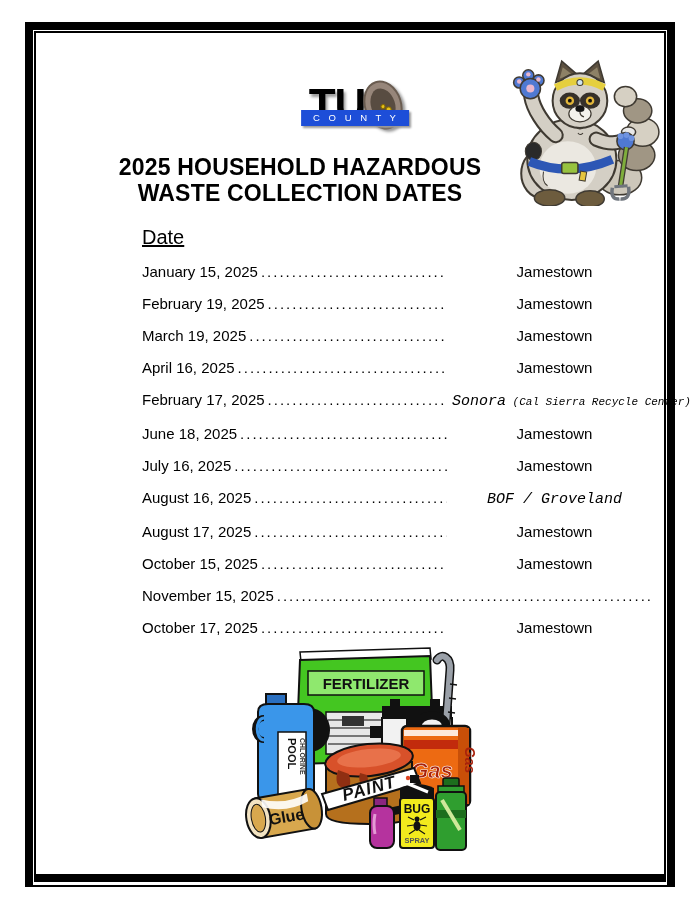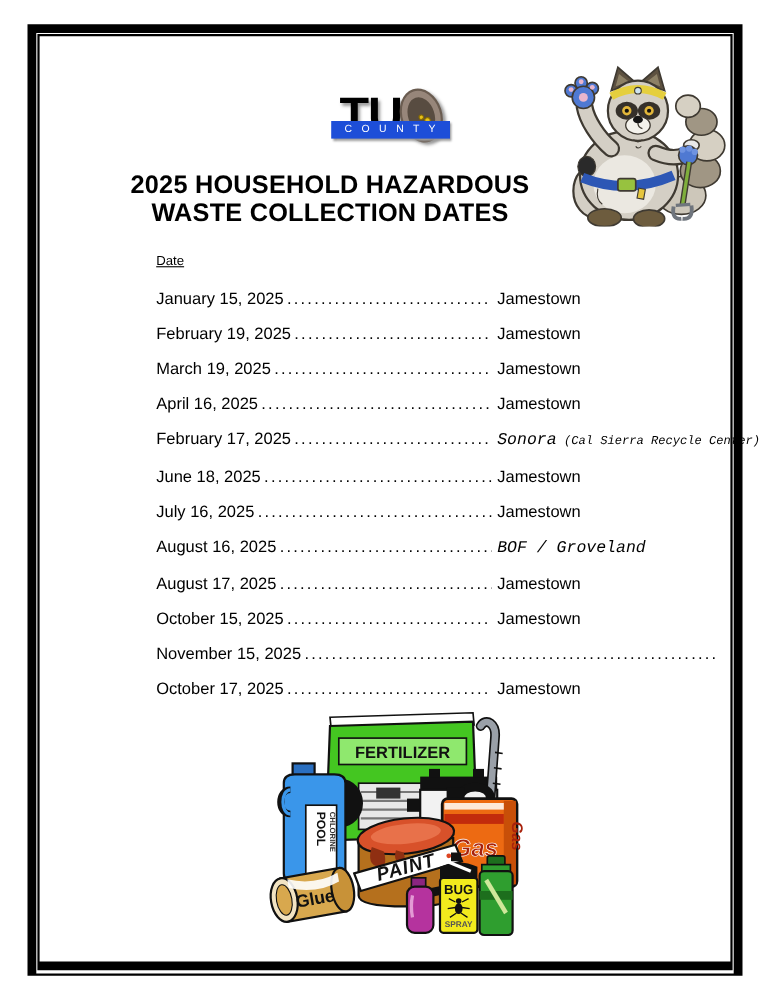--- a/index.html
+++ b/index.html
@@ -31,28 +31,28 @@
 
   
   .title { position:absolute; left:50px; top:154px; width:500px; text-align:center;
     font-weight:bold; font-size:23px; line-height:26px; letter-spacing:0.2px; }
 
   
   .mascot { position:absolute; left:503px; top:46px; width:162px; height:160px; }
 
   
   .schedule { position:absolute; left:142px; top:228px; width:515px; font-size:15px; }
-  .sched-header { display:flex; align-items:flex-end; line-height:18px; margin-bottom:17px; font-size:12px; }
+  .sched-header { display:flex; align-items:flex-end; line-height:18px; margin-bottom:17px; font-size:20px; }
   .sched-header .spacer { flex:1; }
   .h-label { text-decoration:underline; }
   .h-loc-cell { width:205px; flex-shrink:0; }
   .row { display:flex; align-items:baseline; line-height:18px; margin-bottom:14px; }
   .date { white-space:nowrap; padding-right:3px; }
   .leader { flex:1; overflow:hidden; white-space:nowrap; letter-spacing:2px; margin-right:5px; }
-  .loc { width:205px; flex-shrink:0; white-space:nowrap; }
+  .loc { width:205px; flex-shrink:0; white-space:nowrap;text-align:center; }
   .loc.it { font-style:italic;font-family:Liberation Mono, monospace; }
   .note { font-size:11px; font-style:italic; }
 
   
   .products { position:absolute; left:222px; top:642px; width:256px; height:212px; }
   svg { font-family:"Liberation Sans", sans-serif; }
 </style>
 </head>
 <body>
 

